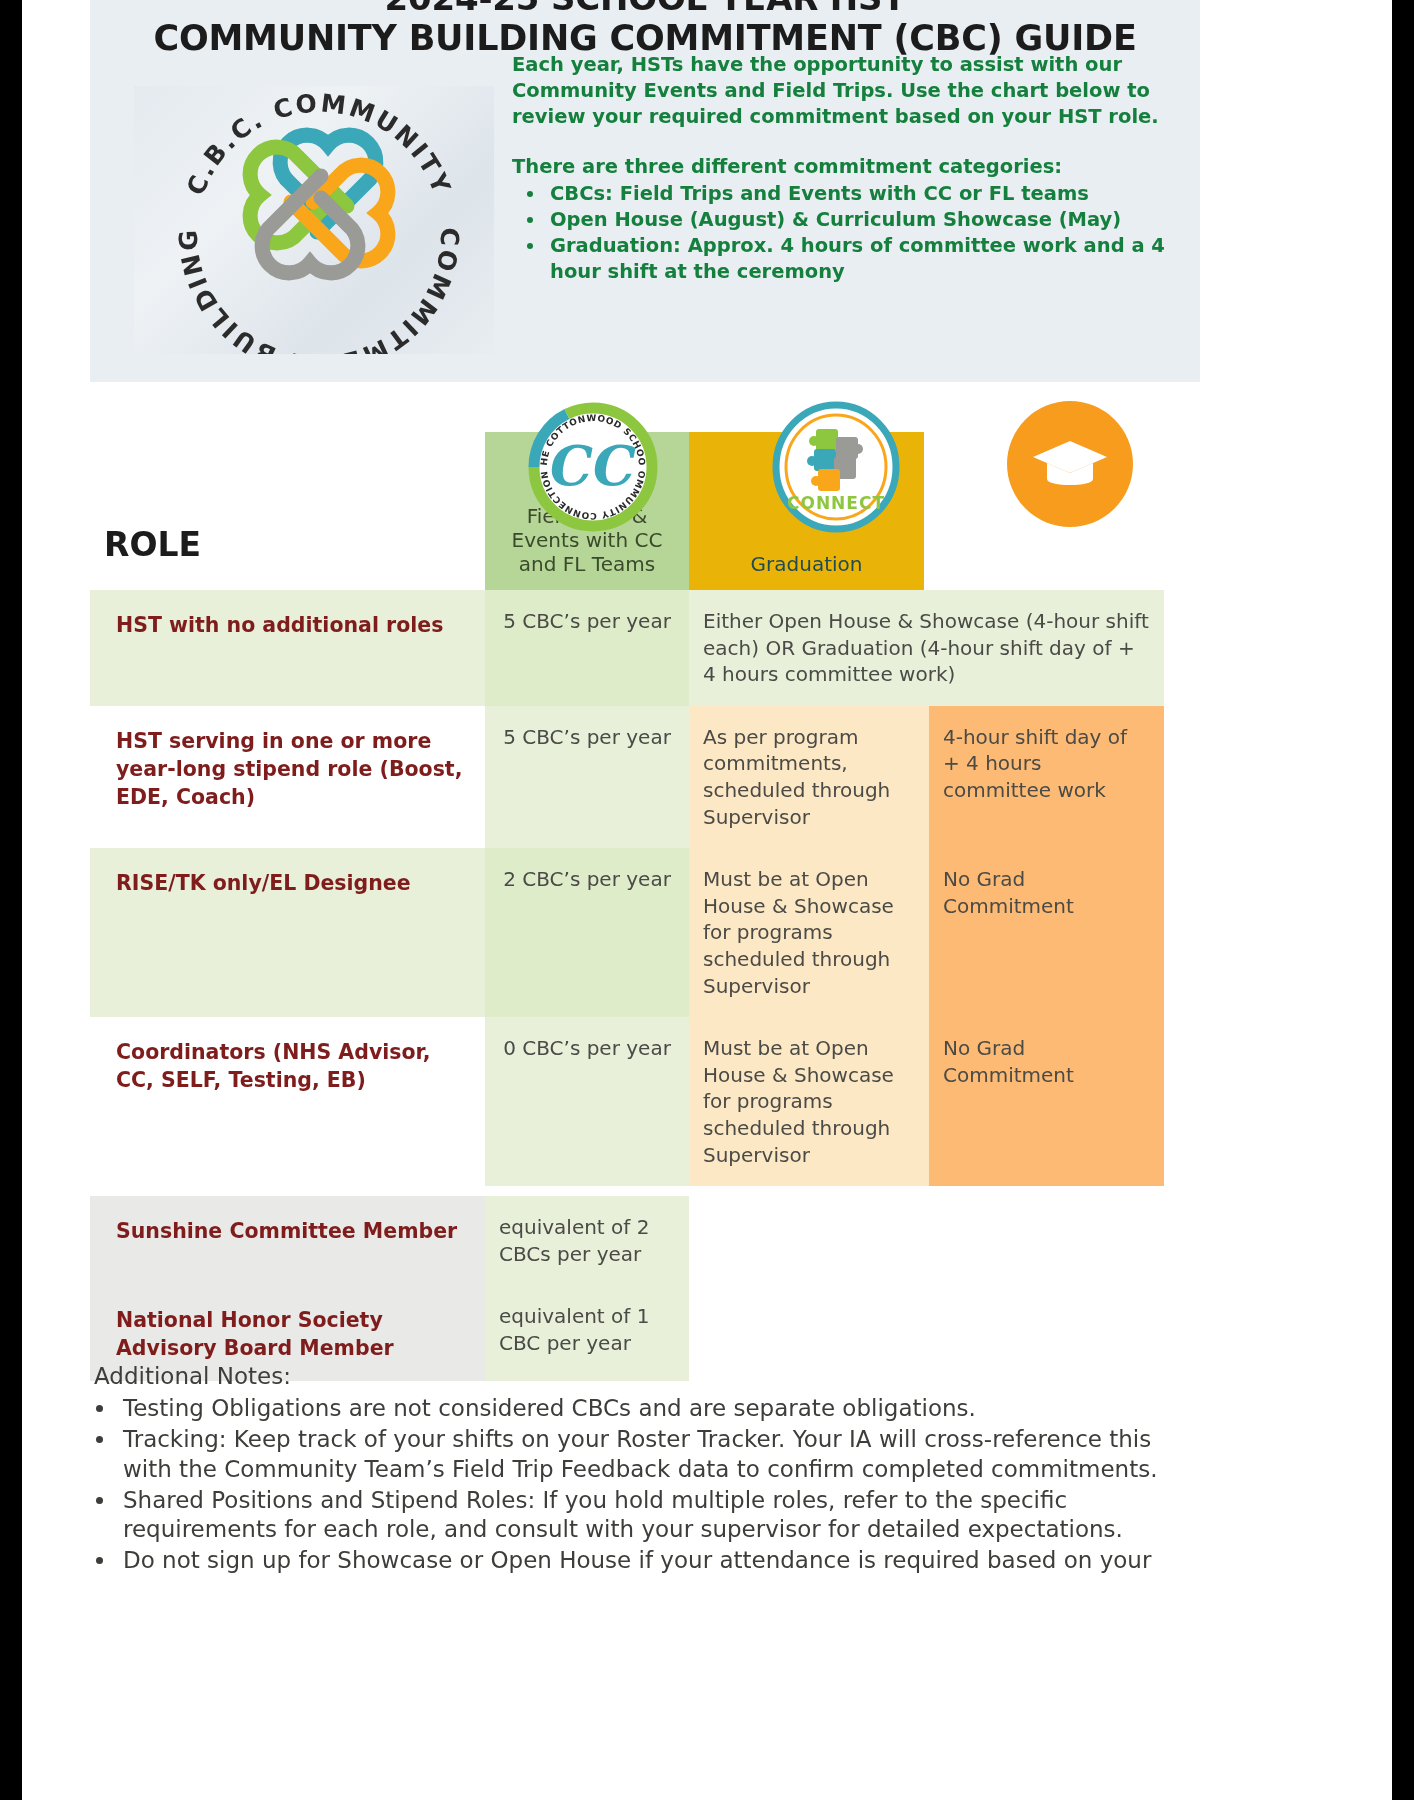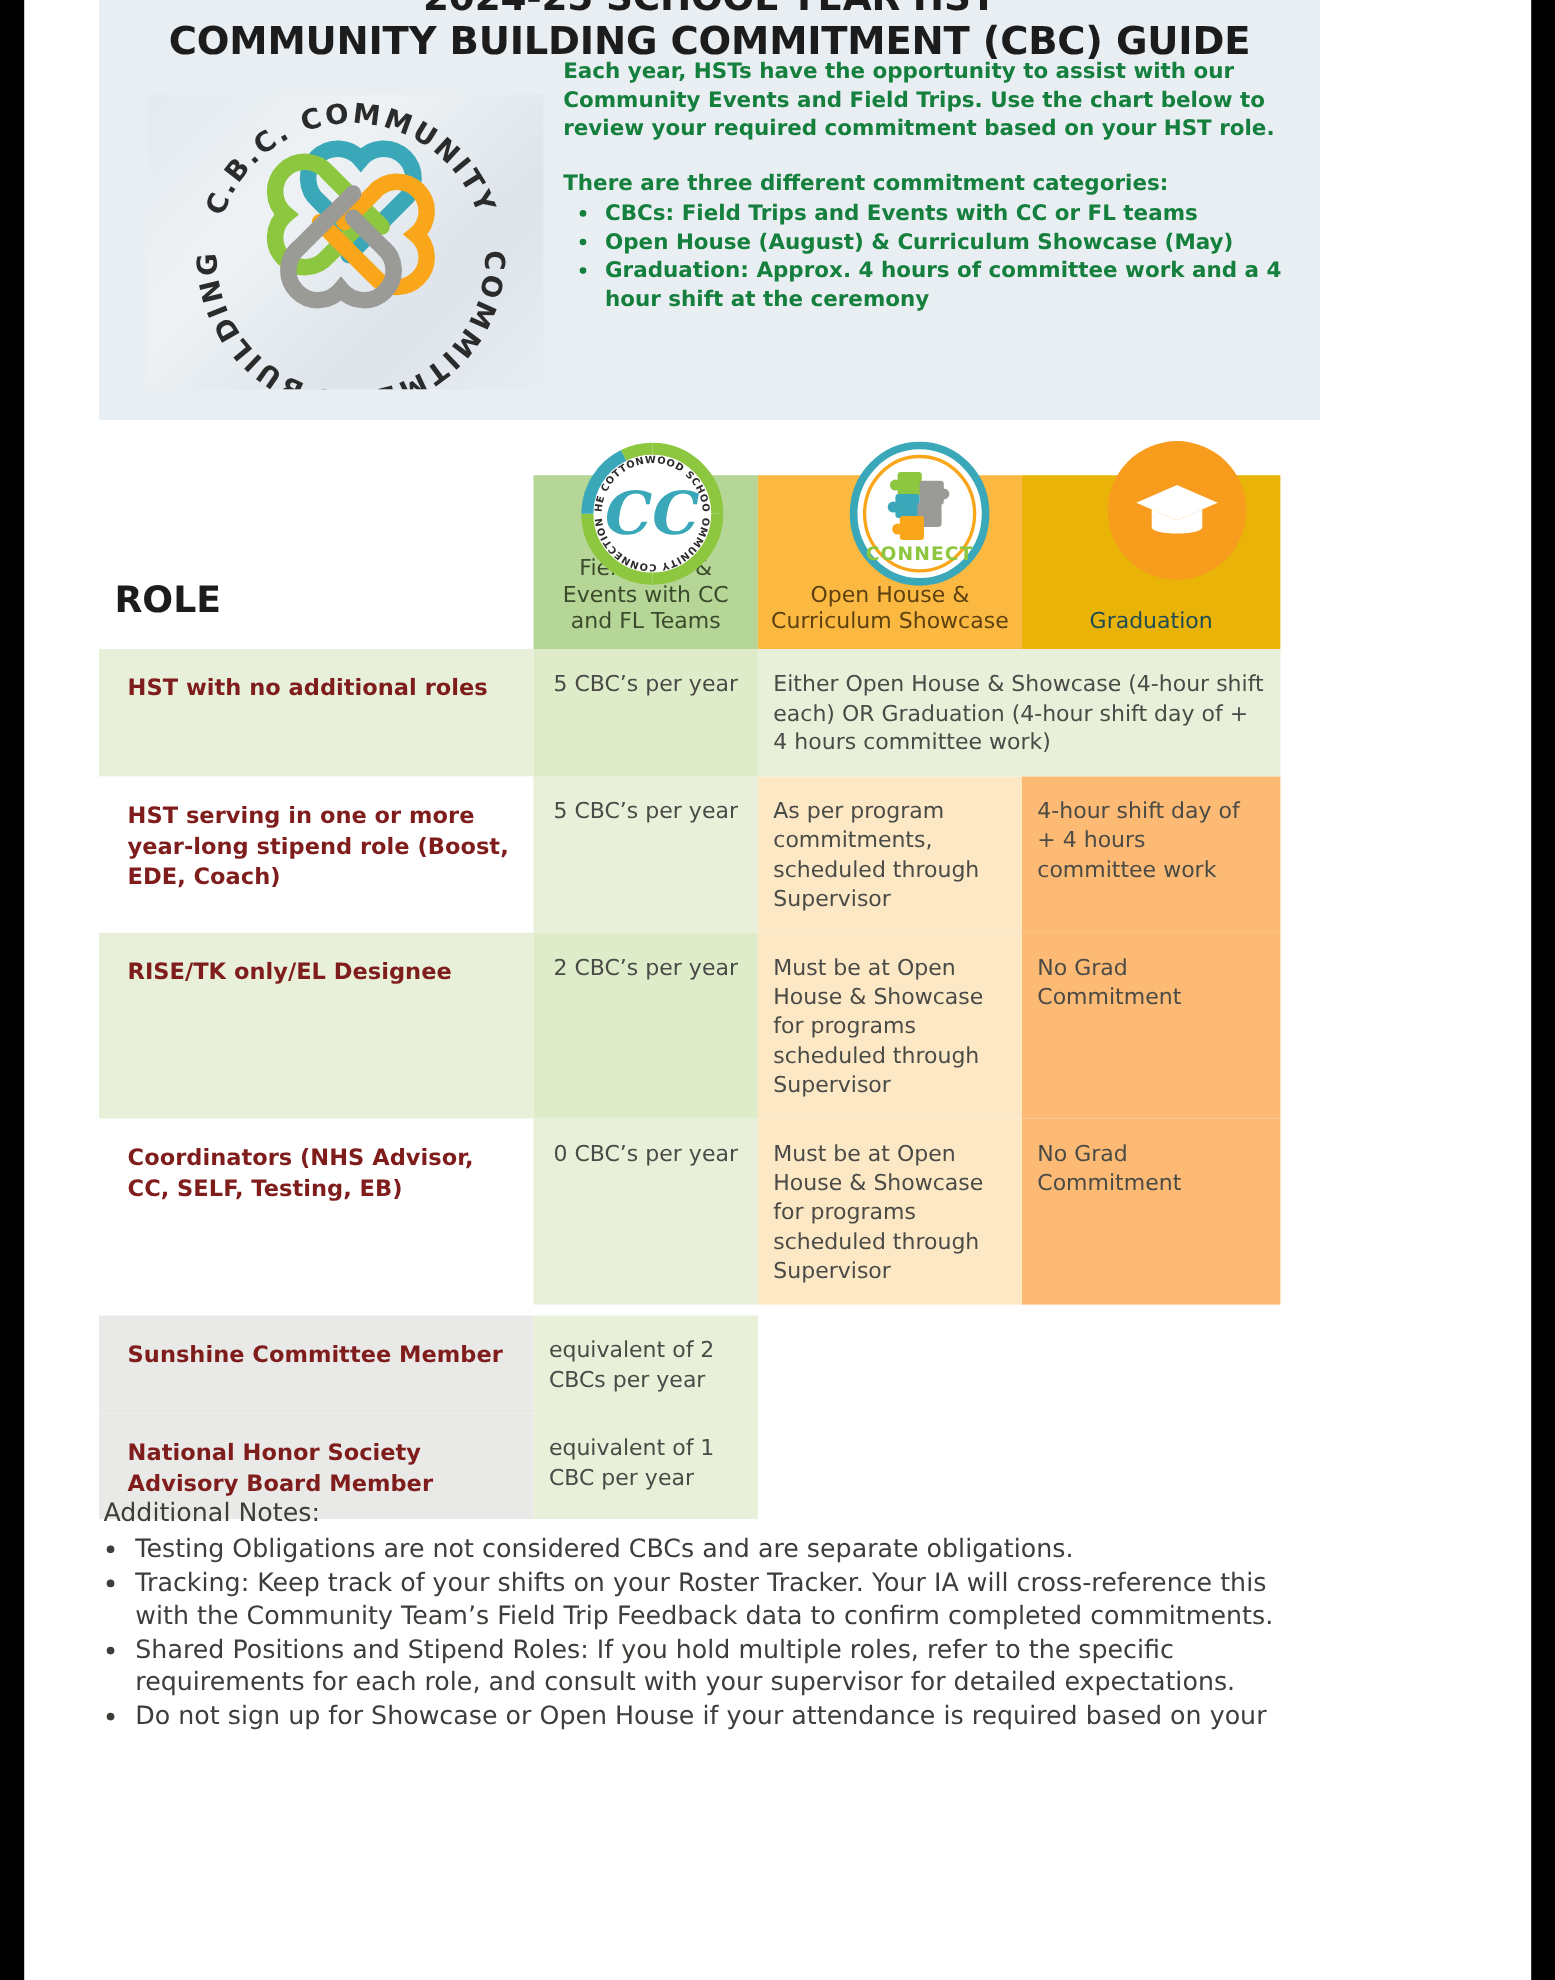--- a/index.html
+++ b/index.html
@@ -256,21 +256,20 @@
         <polygon points="39,8 76,24 39,40 2,24" fill="#ffffff"></polygon>
         <path d="M16 30 L16 46 C16 54 62 54 62 46 L62 30 L39 40 Z" fill="#ffffff"></path>
       </svg>
     </div>
 
     <div class="table">
 
       <div class="trow">
         <div class="c0 hdr-role">ROLE</div>
         <div class="c1 hdr-cell hdr-green">Field Trips &amp; Events with CC and FL Teams</div>
-        <div class="c2 hdr-cell hdr-orange">Open House &amp; Curriculum Showcase</div>
         <div class="c3 hdr-cell hdr-teal">Graduation</div>
       </div>
 
       <div class="trow">
         <div class="c0 role-cell bg-lgreen">HST with no additional roles</div>
         <div class="c1 cell center bg-mgreen">5 CBC’s per year</div>
         <div class="cell bg-lgreen" style="width:475px;">Either Open House &amp; Showcase (4-hour shift each) OR Graduation (4-hour shift day of + 4 hours committee work)</div>
       </div>
 
       <div class="trow">

